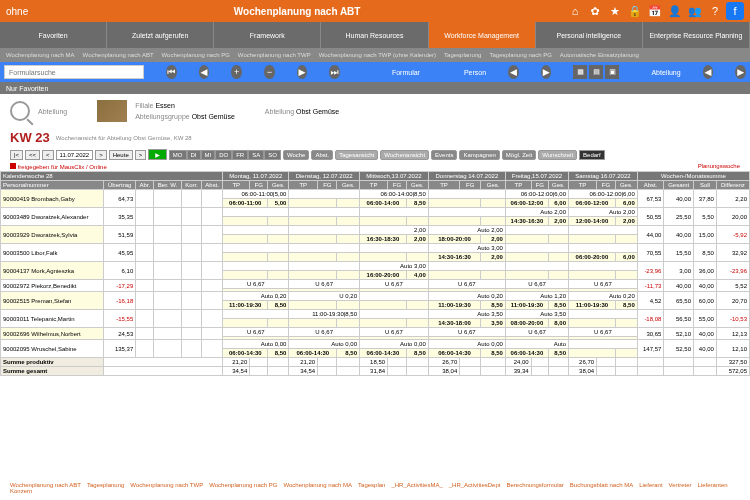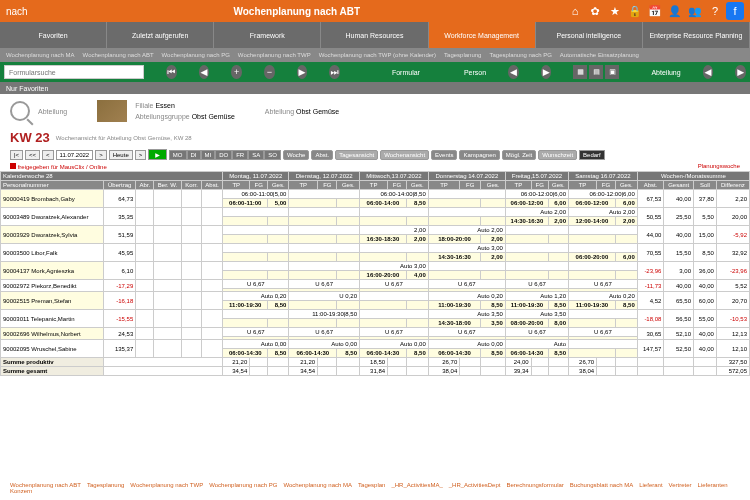--- a/index.html
+++ b/index.html
@@ -7,21 +7,21 @@
 .top-bar{background:#e56a1c;height:22px;display:flex;align-items:center;color:#fff}
 .top-title{flex:1;text-align:center;font-size:10px;font-weight:bold}
 .top-icons{display:flex;gap:2px;padding-right:6px}
 .top-icon{width:18px;height:18px;display:flex;align-items:center;justify-content:center;font-size:11px;cursor:pointer}
 .fb{background:#1877f2;border-radius:3px}
 .nav-tabs{display:flex;background:#6b6b6b;height:26px}
 .nav-tab{flex:1;padding:2px 4px;text-align:center;color:#fff;font-size:7px;border-right:1px solid #888;cursor:pointer;display:flex;align-items:center;justify-content:center}
 .nav-tab.active{background:#e56a1c}
 .sub-tabs{background:#888;height:14px;display:flex;align-items:center;padding:0 4px;gap:4px;font-size:6px;color:#ddd}
 .sub-tab{cursor:pointer;padding:0 2px}
-.search-row{background:#15803d;height:20px;display:flex;align-items:center;padding:0 4px;gap:22px}
+.search-row{background:#3b82f6;height:20px;display:flex;align-items:center;padding:0 4px;gap:22px}
 .search-input{flex:0 0 140px;height:14px;font-size:7px;padding:0 4px;border:1px solid #ccc}
 .circ-btn{width:14px;height:14px;border-radius:50%;background:#666;color:#fff;display:flex;align-items:center;justify-content:center;font-size:9px;cursor:pointer}
 .spacer{flex:1}
 .grid-icons{display:flex;gap:2px}
 .grid-icon{width:14px;height:14px;background:#666;display:flex;align-items:center;justify-content:center;color:#fff;font-size:7px;cursor:pointer}
 .fav-row{background:#777;height:12px;display:flex;align-items:center;padding:0 6px;color:#fff;font-size:7px}
 .filter-area{padding:6px 10px;display:flex;gap:30px;align-items:center}
 .mag{width:20px;height:20px;border:2px solid #999;border-radius:50%;position:relative}
 .mag::after{content:'';position:absolute;width:8px;height:2px;background:#999;bottom:-4px;right:-6px;transform:rotate(45deg)}
 .thumb{width:30px;height:22px;background:linear-gradient(135deg,#8b6f3e,#a08050)}
@@ -51,21 +51,21 @@
 .neg{color:#c00}
 .hl{background:#fffde0}
 .tr{text-align:right}
 .footer{position:absolute;bottom:4px;left:0;right:0;padding:2px 10px;font-size:6px;color:#d06020}
 .footer span{margin-right:6px;cursor:pointer}
 </style>
 </head>
 <body>
 
 <div class="top-bar">
-  <div style="padding-left:6px;font-size:10px">nach</div>
+  <div style="padding-left:6px;font-size:10px">ohne</div>
   <div class="top-title">Wochenplanung nach ABT</div>
   <div class="top-icons" id="topIcons">
       <div class="top-icon">⌂</div>
       <div class="top-icon">✿</div>
       <div class="top-icon">★</div>
       <div class="top-icon">🔒</div>
       <div class="top-icon">📅</div>
       <div class="top-icon">👤</div>
       <div class="top-icon">👥</div>
       <div class="top-icon">?</div>

